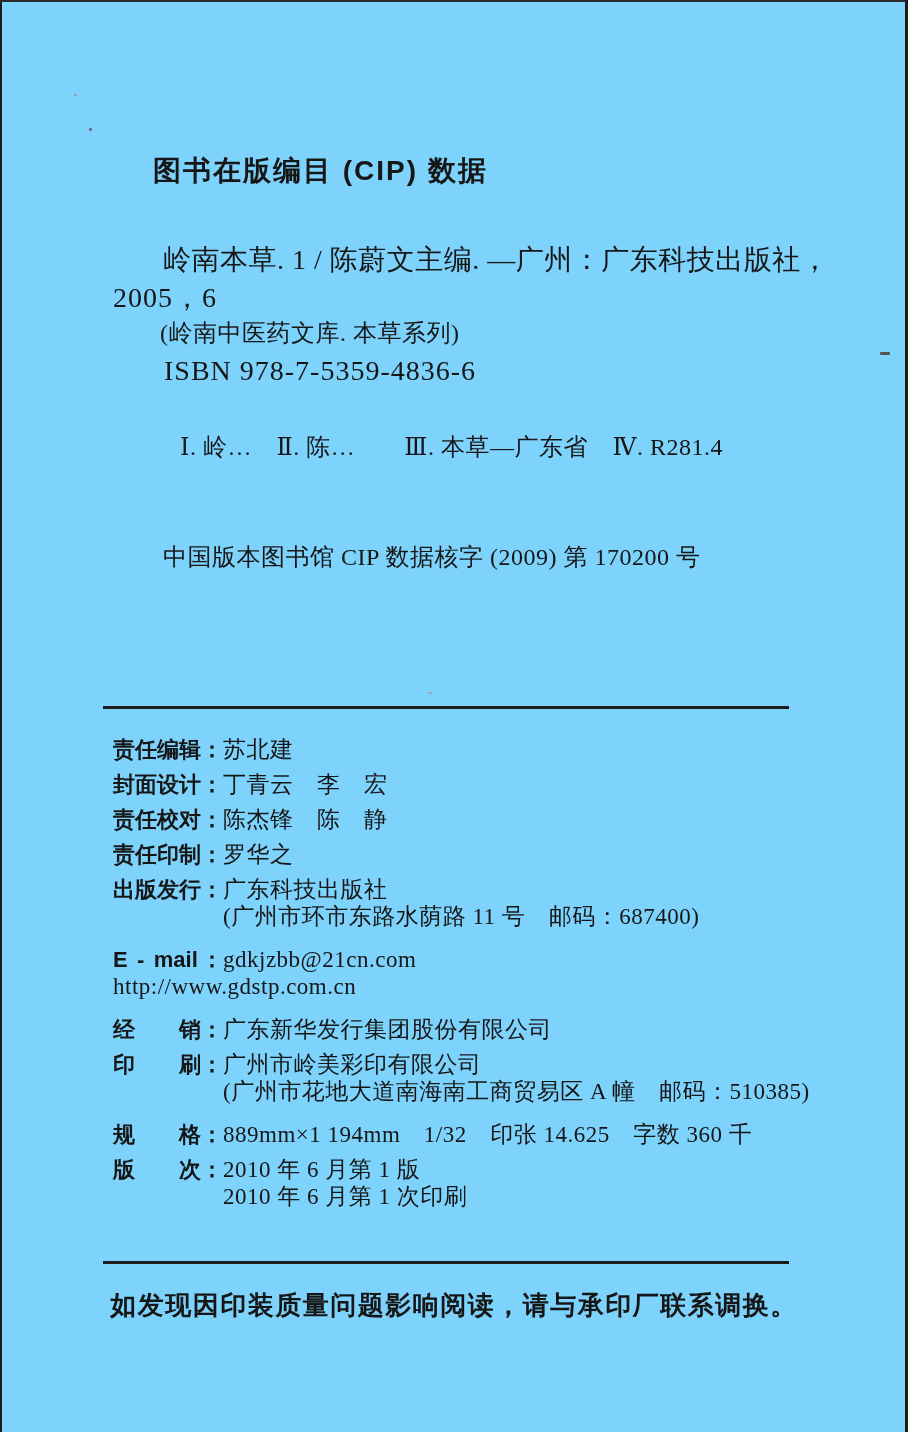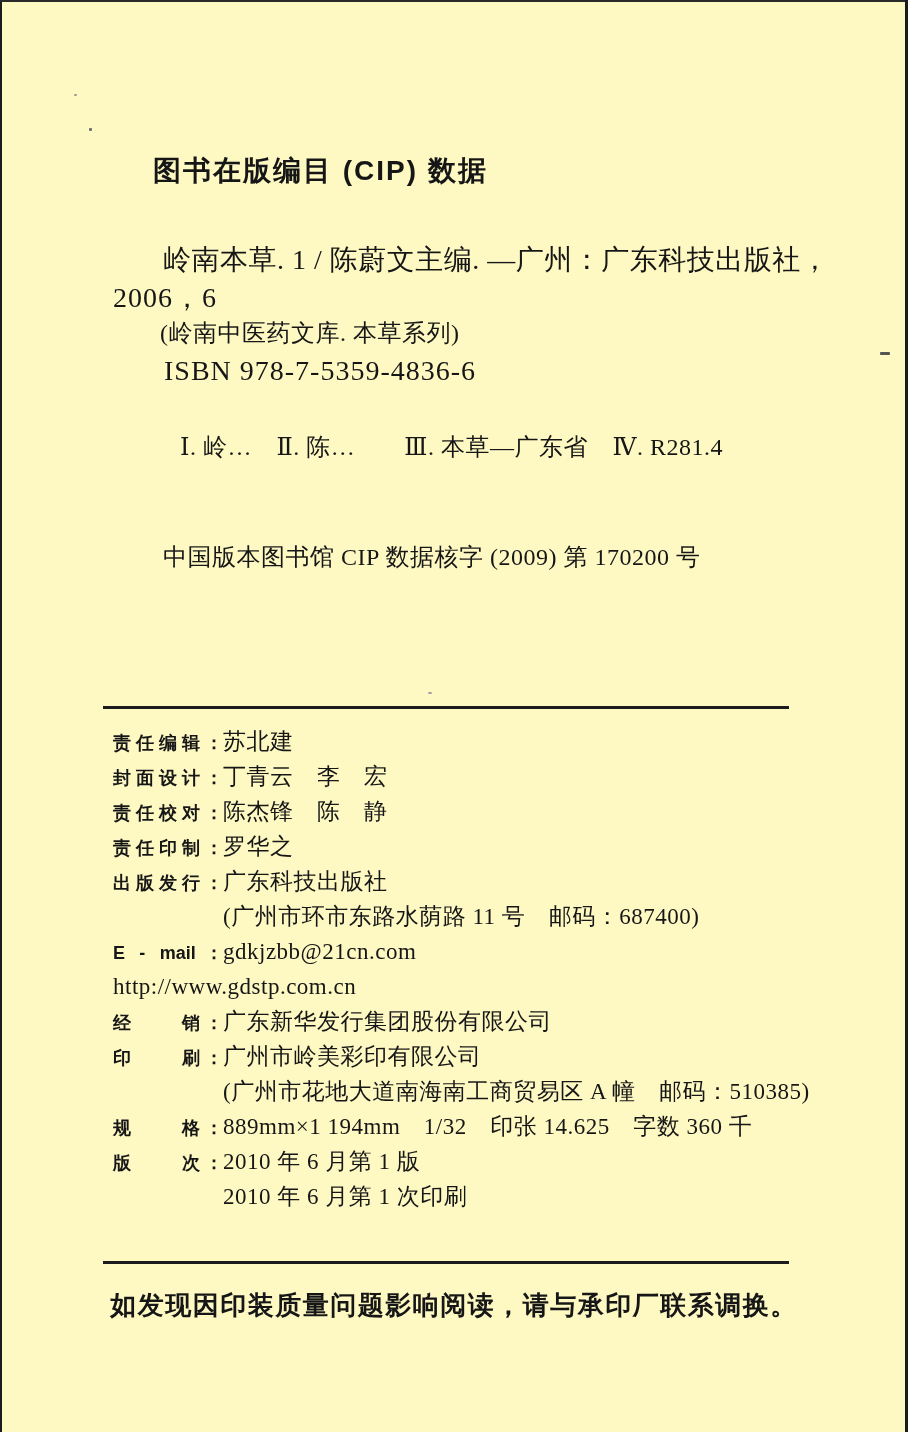--- a/index.html
+++ b/index.html
@@ -1,19 +1,19 @@
 <!DOCTYPE html>
 <html><head>
 <meta charset="utf-8">
 <style>
   html,body{margin:0;padding:0;}
   body{background:#e8e8e6;font-family:"Liberation Serif","DejaVu Serif",serif;}
   .page{
     position:relative;width:908px;height:1432px;margin:0 auto;
-    background:#fef9c3;color:#161616;overflow:hidden;
+    background:#7dd3fc;color:#161616;overflow:hidden;
   }
   
   .edge{position:absolute;background:#1c1c1c;}
   .edge-left{left:0;top:0;width:2px;height:1432px;}
   .edge-top{left:0;top:0;width:908px;height:2px;background:#2a2a2a;}
   .edge-right{right:0;top:0;width:3px;height:1432px;}
   .speck{position:absolute;background:#8a8a8a;border-radius:1px;}
   .speck1{left:74px;top:94px;width:3px;height:2px;background:#9a9a9a;}
   .speck2{left:89px;top:128px;width:3px;height:3px;background:#6f6f6f;}
   .speck3{left:428px;top:692px;width:4px;height:2px;background:#a5a5a5;}
@@ -28,23 +28,23 @@
   .cip-isbn{left:164px;top:355px;font-size:28px;letter-spacing:1px;}
   .cip-class{left:180px;top:431px;font-size:24px;letter-spacing:0.5px;}
   .cip-registry{left:163px;top:505px;font-size:24px;letter-spacing:0.5px;margin-top:36px;}
   
   .rule{position:absolute;left:103px;width:686px;height:3px;background:#1c1c1c;}
   .rule-top{top:706px;}
   .rule-bottom{top:1261px;}
   
   .colophon{position:absolute;left:113px;top:724px;width:720px;font-size:23px;}
   .crow{line-height:35px;height:35px;white-space:pre;}
-  .clabel{display:inline-block;width:110px;font-size:18px;
+  .clabel{display:inline-block;width:110px;font-size:22px;
     font-family:"Liberation Sans","DejaVu Sans",sans-serif;font-weight:700;
-    text-align:justify;text-align-last:justify;vertical-align:baseline;}
+    text-align:justify;text-align-last:justify;vertical-align:baseline;margin-top:8px;}
   .cvalue{letter-spacing:0.5px;}
   .row-indent .cvalue{margin-left:110px;}
   .row-full .cvalue{margin-left:0;}
   
   .footer-notice{position:absolute;left:0;top:1288px;width:908px;text-align:center;
     font-family:"Liberation Sans","DejaVu Sans",sans-serif;font-weight:700;
     font-size:26px;letter-spacing:1.5px;}
 </style>
 </head>
 <body>
@@ -54,21 +54,21 @@
   <div class="edge edge-left"></div>
   <div class="edge edge-top"></div>
   <div class="edge edge-right"></div>
   <div class="speck speck1"></div>
   <div class="speck speck2"></div>
   <div class="speck speck3"></div>
   <div class="speck speck4"></div>
 
   <div class="abs cip-title">图书在版编目 (CIP) 数据</div>
   <div class="abs cip-desc1">岭南本草. 1 / 陈蔚文主编. —广州：广东科技出版社，</div>
-  <div class="abs cip-desc2">2006，6</div>
+  <div class="abs cip-desc2">2005，6</div>
   <div class="abs cip-series">(岭南中医药文库. 本草系列)</div>
   <div class="abs cip-isbn">ISBN 978-7-5359-4836-6</div>
   <div class="abs cip-class">Ⅰ. 岭…　Ⅱ. 陈…　　Ⅲ. 本草—广东省　Ⅳ. R281.4</div>
   <div class="abs cip-registry">中国版本图书馆 CIP 数据核字 (2009) 第 170200 号</div>
 
   <div class="rule rule-top"></div>
 
   <div class="colophon">
     <div class="crow"><span class="clabel">责任编辑：</span><span class="cvalue">苏北建</span></div>
     <div class="crow"><span class="clabel">封面设计：</span><span class="cvalue">丁青云　李　宏</span></div>

